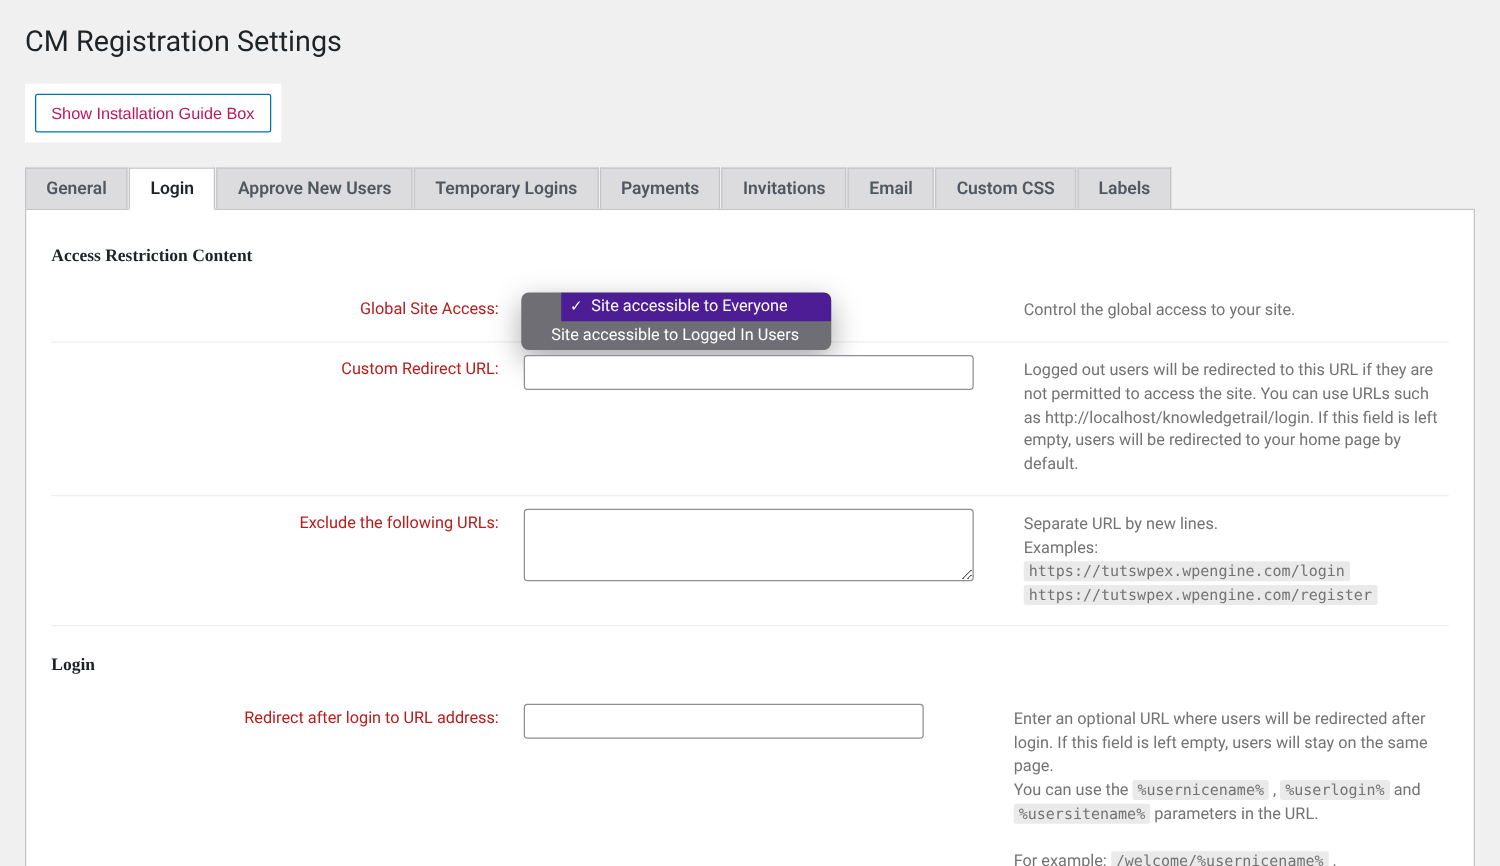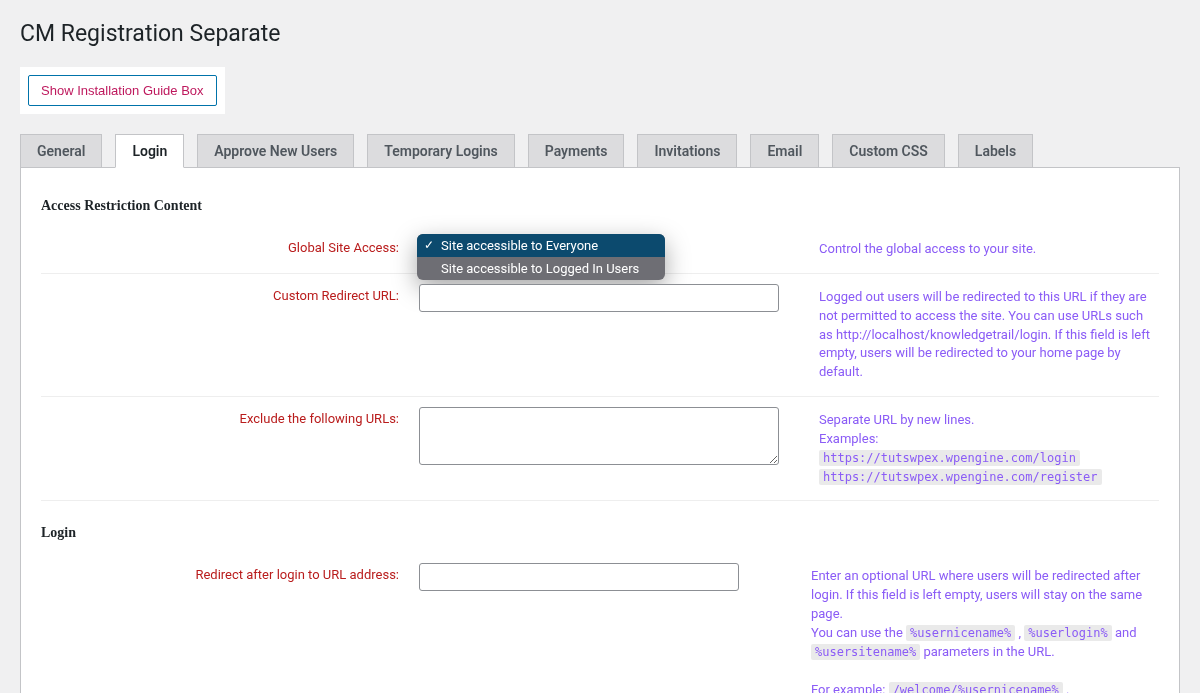--- a/index.html
+++ b/index.html
@@ -25,21 +25,21 @@
     border: 1px solid #0073aa;
     background: #fff;
     color: #be185d;
     padding: 7px 12px;
     cursor: pointer;
     font-size: 13px;
     border-radius: 2px;
   }
   .tabs {
     display: flex;
-    gap: 13px;
+    gap: 1px;
     margin: 0 20px;
   }
   .tab {
     background: #dcdcde;
     border: 1px solid #c3c4c7;
     border-bottom: none;
     color: #50575e;
     font-weight: 600;
     font-size: 14px;
     padding: 8px 16px;
@@ -85,21 +85,21 @@
   table.form-table td.field {
     width: 380px;
     vertical-align: top;
     padding: 10px 20px 10px 8px;
     position: relative;
   }
   table.form-table td.desc {
     vertical-align: top;
     padding: 14px 8px 14px 20px;
     font-size: 13px;
-    color: #8b5cf6;
+    color: #737373;
     line-height: 1.45;
   }
   input[type=text] {
     border: 1px solid #8c8f94;
     border-radius: 3px;
     padding: 3px 8px;
     font-size: 13px;
     width: 360px;
     height: 28px;
     background: #fff;
@@ -134,36 +134,37 @@
     box-shadow: 0 8px 24px rgba(0,0,0,0.35);
     font-size: 13px;
     color: #fff;
   }
   .dropdown-item {
     padding: 4px 10px 4px 24px;
     position: relative;
     cursor: pointer;
   }
   .dropdown-item.selected {
-    background: #0c4a6e;
+    background: #4c1d95;
+    margin-left: 32px;
   }
   .dropdown-item.selected::before {
     content: "✓";
     position: absolute;
     left: 7px;
     top: 4px;
     font-size: 12px;
   }
 </style>
 </head>
 <body>
 
 
 
-<h1 class="page-title">CM Registration Separate</h1>
+<h1 class="page-title">CM Registration Settings</h1>
 
 <div class="install-box">
   <button class="install-btn">Show Installation Guide Box</button>
 </div>
 
 <div class="tabs">
   <div class="tab">General</div>
   <div class="tab active">Login</div>
   <div class="tab">Approve New Users</div>
   <div class="tab">Temporary Logins</div>

